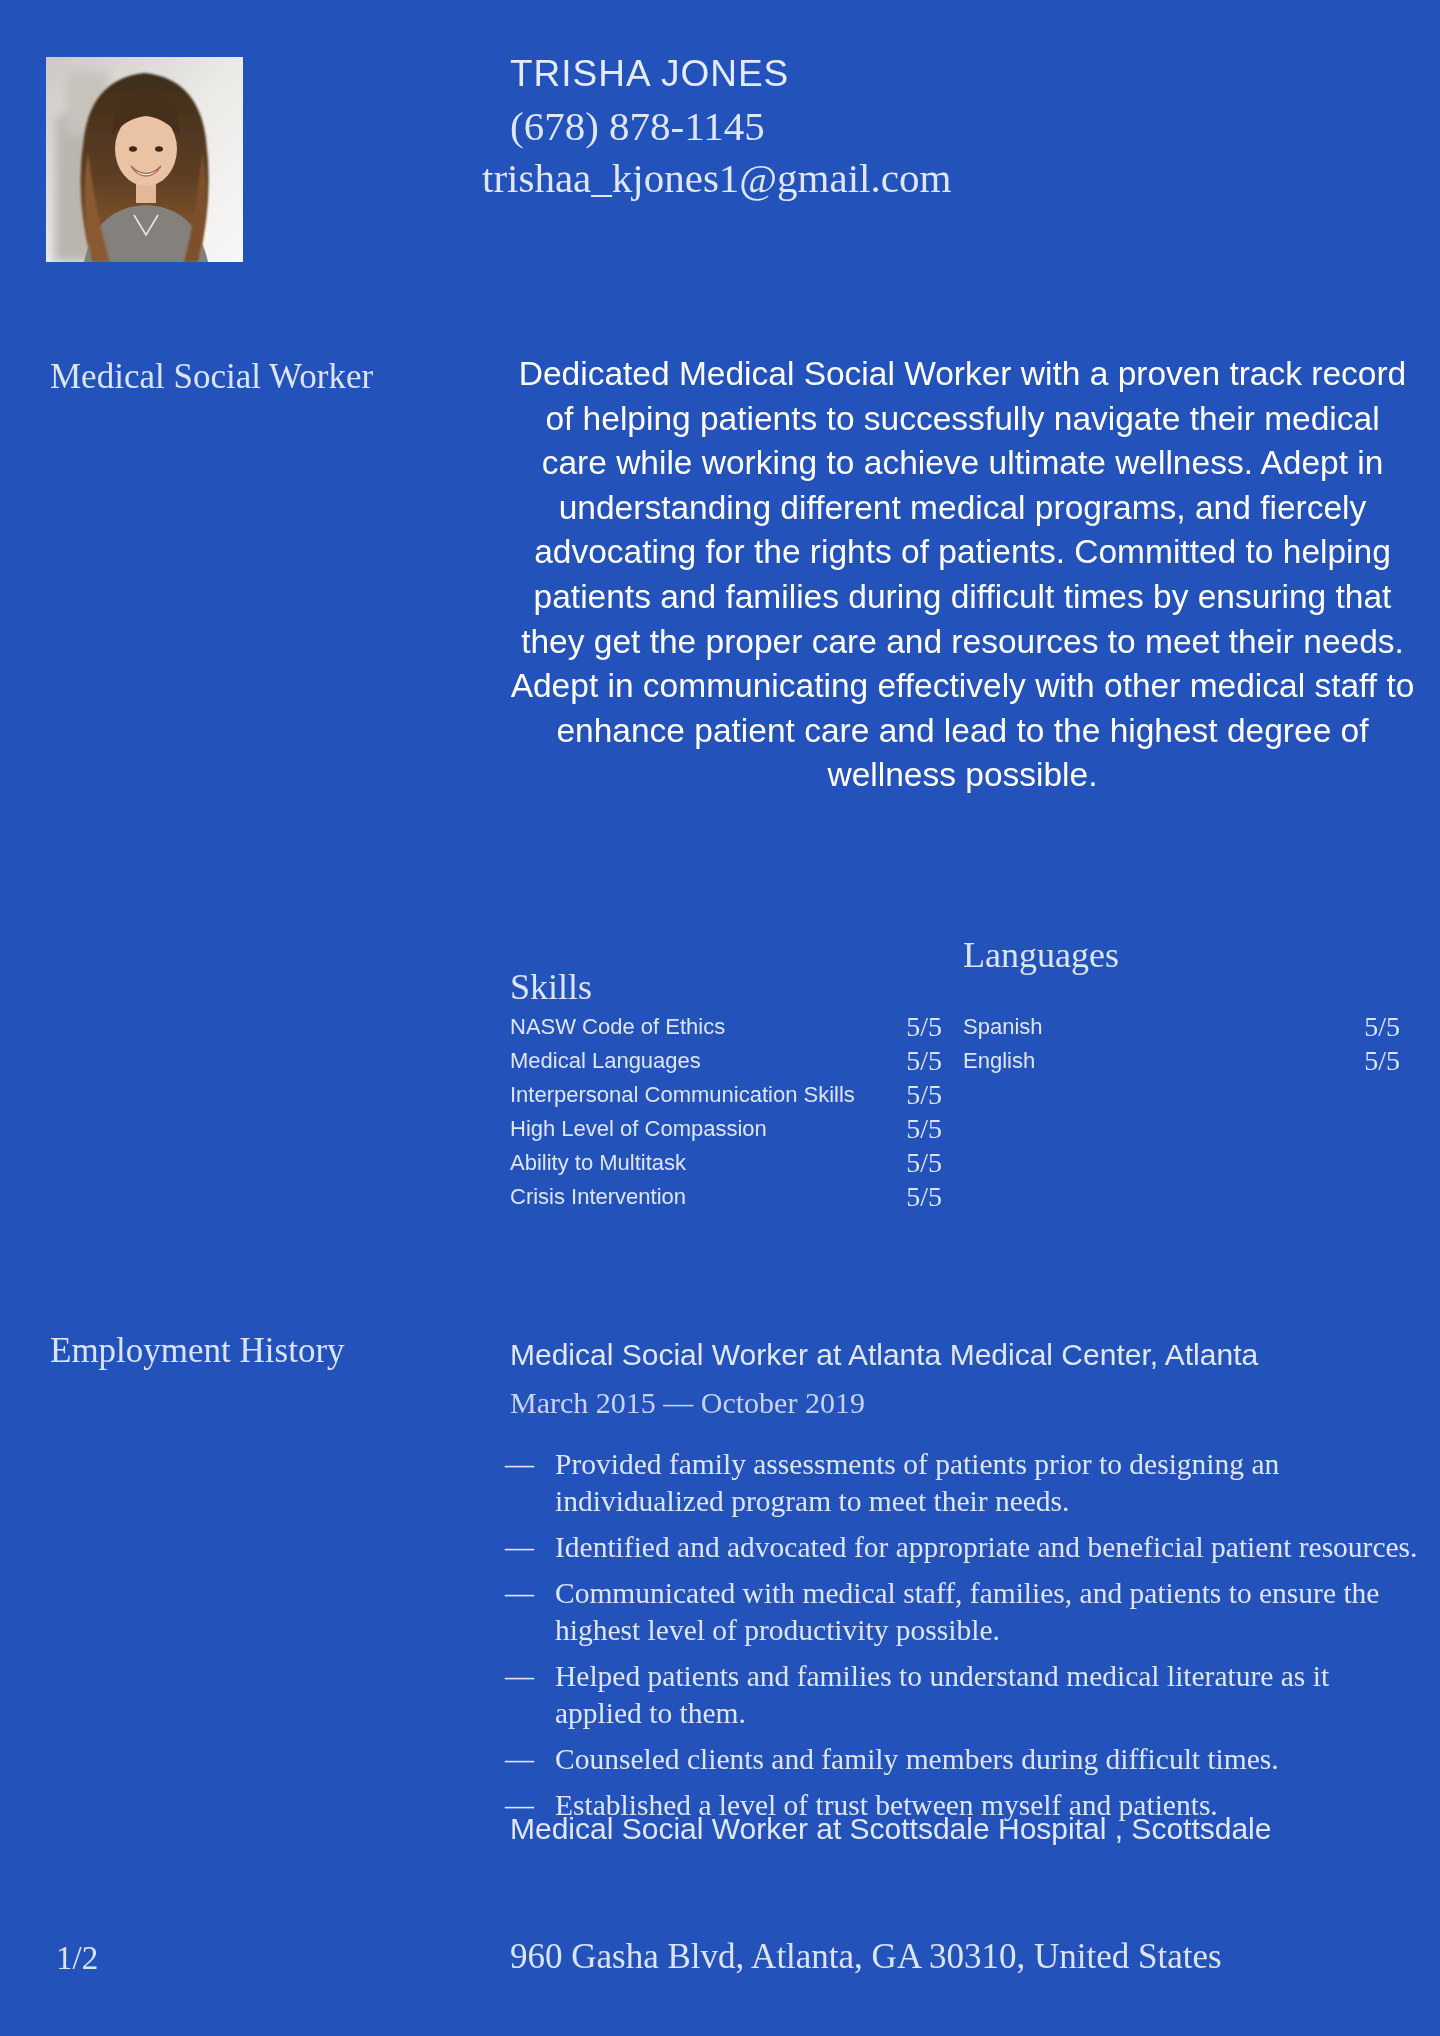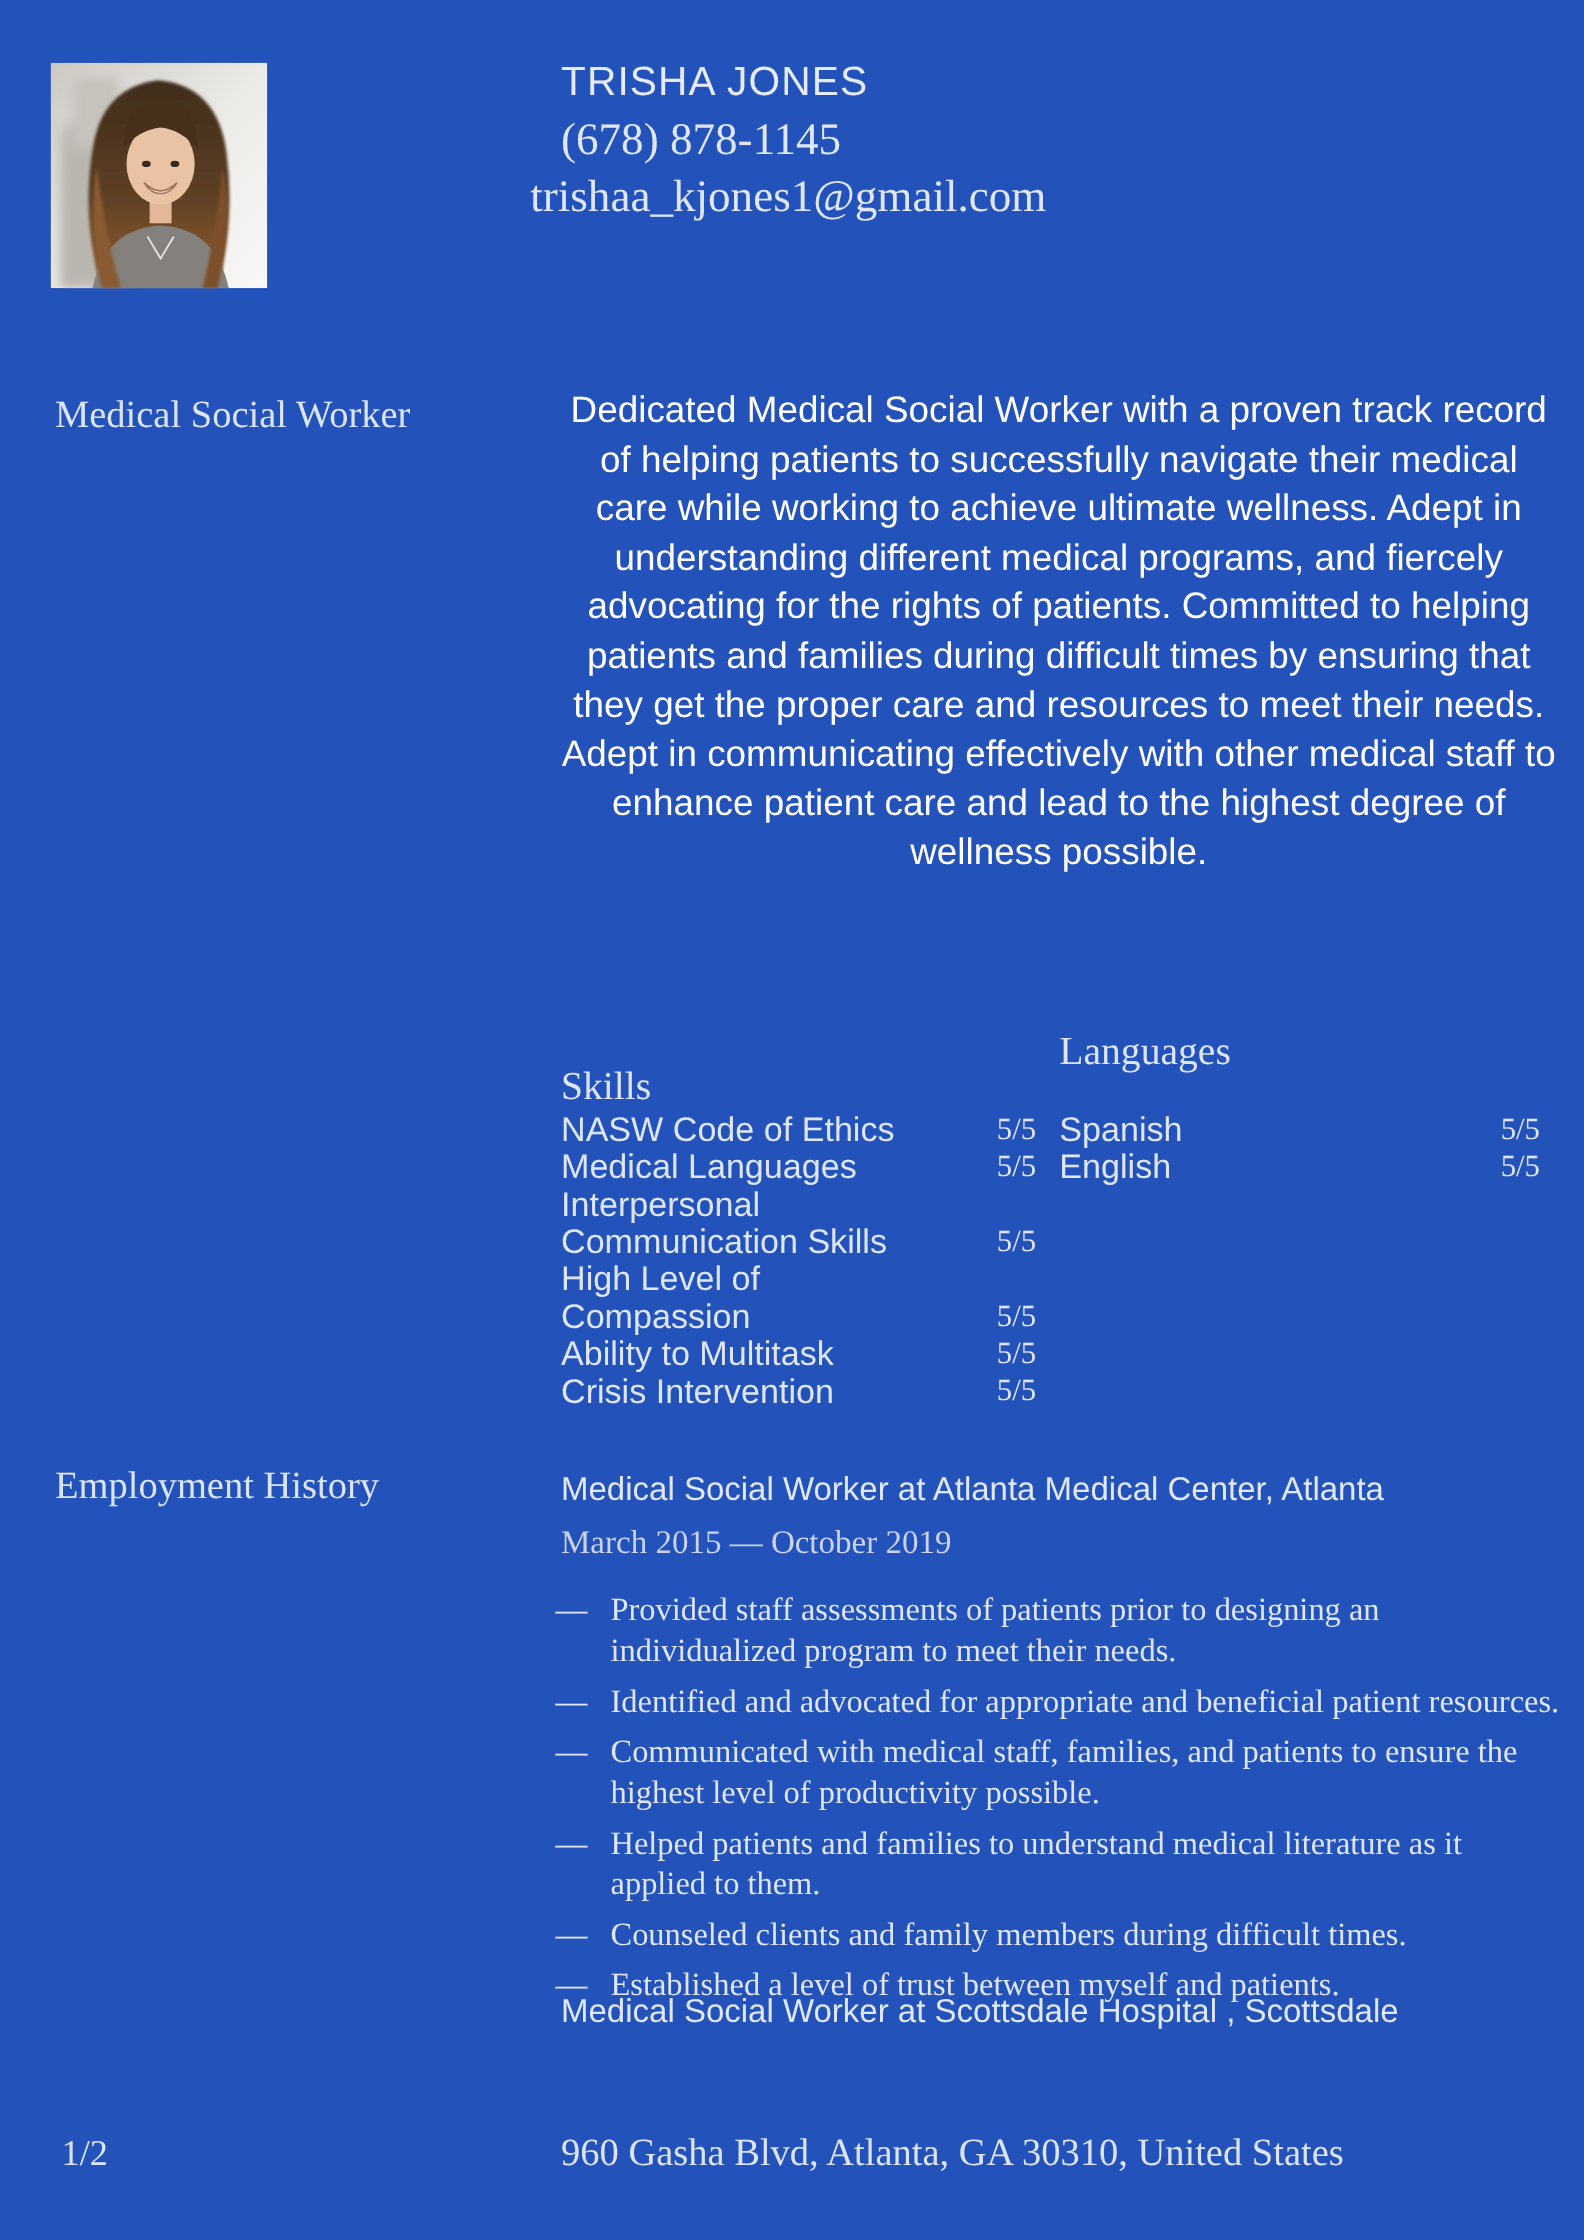--- a/index.html
+++ b/index.html
@@ -27,21 +27,21 @@
   
   #summary{left:510px;top:352px;width:905px;font-size:33.5px;line-height:44.6px;color:#ffffff;}
 
   
   .section-heading{font-size:36px;line-height:42px;color:#dce5f5;}
   #skills-heading{left:510px;top:934px;margin-top:32px;}
   #languages-heading{left:963px;top:934px;}
   #skills-list{left:510px;top:1010px;width:432px;}
   #languages-list{left:963px;top:1010px;width:437px;}
   .rate-row{display:flex;justify-content:space-between;align-items:flex-end;}
-  .rate-label{font-family:"Liberation Sans", sans-serif;font-size:31px;line-height:34px;max-width:350px;color:#dde6f5;}
+  .rate-label{font-family:"Liberation Sans", sans-serif;font-size:22px;line-height:34px;max-width:350px;color:#dde6f5;}
   .rate-value{font-family:"Liberation Serif", serif;font-size:28px;line-height:34px;color:#dde6f5;}
 
   
   #job1-title{left:510px;top:1336px;font-size:30px;line-height:38px;color:#e0e8f6;}
   #job1-dates{left:510px;top:1384px;font-size:30px;line-height:38px;color:#c9d4ec;}
   #job1-bullets{left:505px;top:1446px;width:920px;list-style:none;margin:0;padding:0;}
   #job1-bullets li{display:flex;margin:0 0 9px 0;}
   .dash{flex:0 0 50px;font-size:29px;line-height:37px;color:#dee6f4;letter-spacing:-2px;}
   .bullet-text{font-size:29.5px;line-height:37px;color:#dee6f4;max-width:868px;}
   #job2-title{left:510px;top:1810px;font-size:30px;line-height:38px;color:#e0e8f6;}
@@ -139,21 +139,21 @@
     <span class="rate-label">English</span>
     <span class="rate-value">5/5</span>
   </div>
 </div>
 
 <div id="job1-title" class="abs sans">Medical Social Worker at Atlanta Medical Center, Atlanta</div>
 <div id="job1-dates" class="abs">March 2015 — October 2019</div>
 <ul id="job1-bullets" class="abs">
   <li>
     <span class="dash">—</span>
-    <span class="bullet-text">Provided staff assessments of patients prior to designing an individualized program to meet their needs.</span>
+    <span class="bullet-text">Provided family assessments of patients prior to designing an individualized program to meet their needs.</span>
   </li>
   <li>
     <span class="dash">—</span>
     <span class="bullet-text">Identified and advocated for appropriate and beneficial patient resources.</span>
   </li>
   <li>
     <span class="dash">—</span>
     <span class="bullet-text">Communicated with medical staff, families, and patients to ensure the highest level of productivity possible.</span>
   </li>
   <li>

